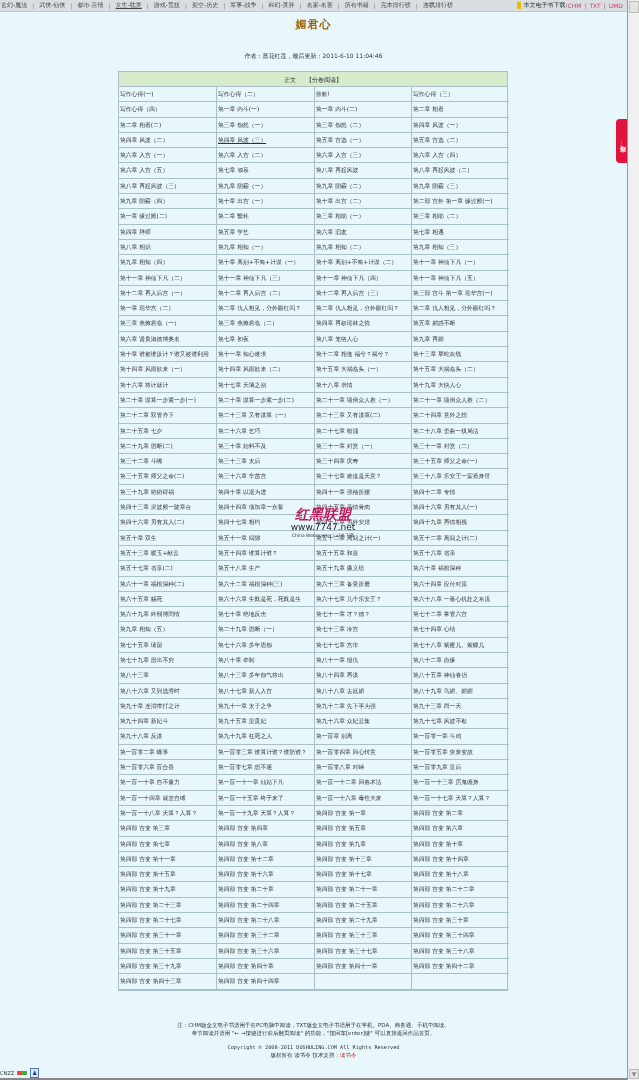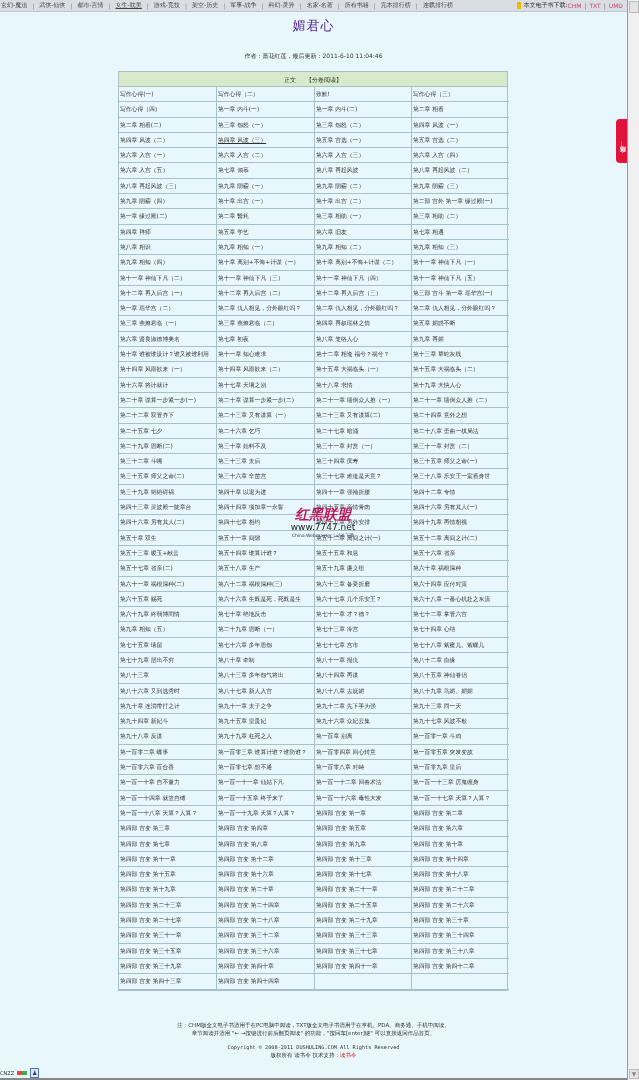--- a/index.html
+++ b/index.html
@@ -46,21 +46,21 @@
   .share-tab {
     position: absolute; left: 616px; top: 119px; width: 11px; height: 44px;
     background: #e0143c; border-radius: 4px 0 0 4px;
     color: #fff; font-size: 6px; line-height: 7px; text-align: center;
     padding-top: 5px; writing-mode: vertical-rl;
   }
 
   .book-title {
     position: absolute; left: 0; top: 17px; width: 627px; text-align: center;
     font-family: "DejaVu Serif", "Liberation Serif", serif;
-    font-size: 13px; font-weight: normal; color: #4c1d95; letter-spacing: 1px;
+    font-size: 11px; font-weight: bold; color: #a16207; letter-spacing: 1px;
   }
   .meta-line {
     position: absolute; left: 0; top: 52px; width: 627px; text-align: center;
     font-size: 6px; color: #333;
   }
 
   .toc {
     position: absolute; left: 118px; top: 71px; width: 390px;
     border: 1px solid #a9c0c9;
     border-collapse: collapse;

